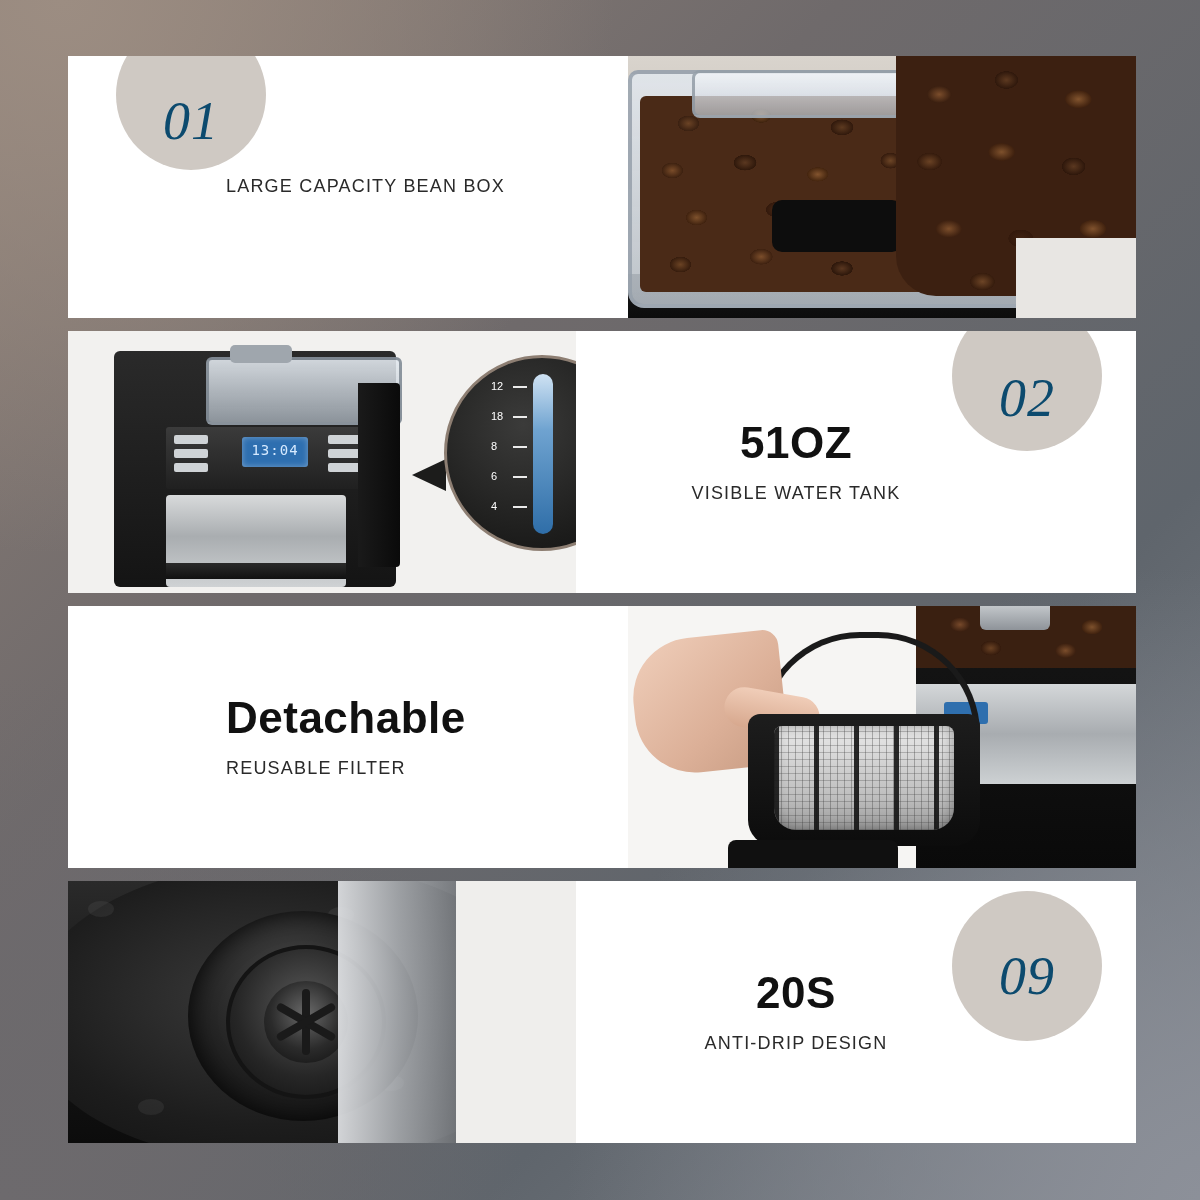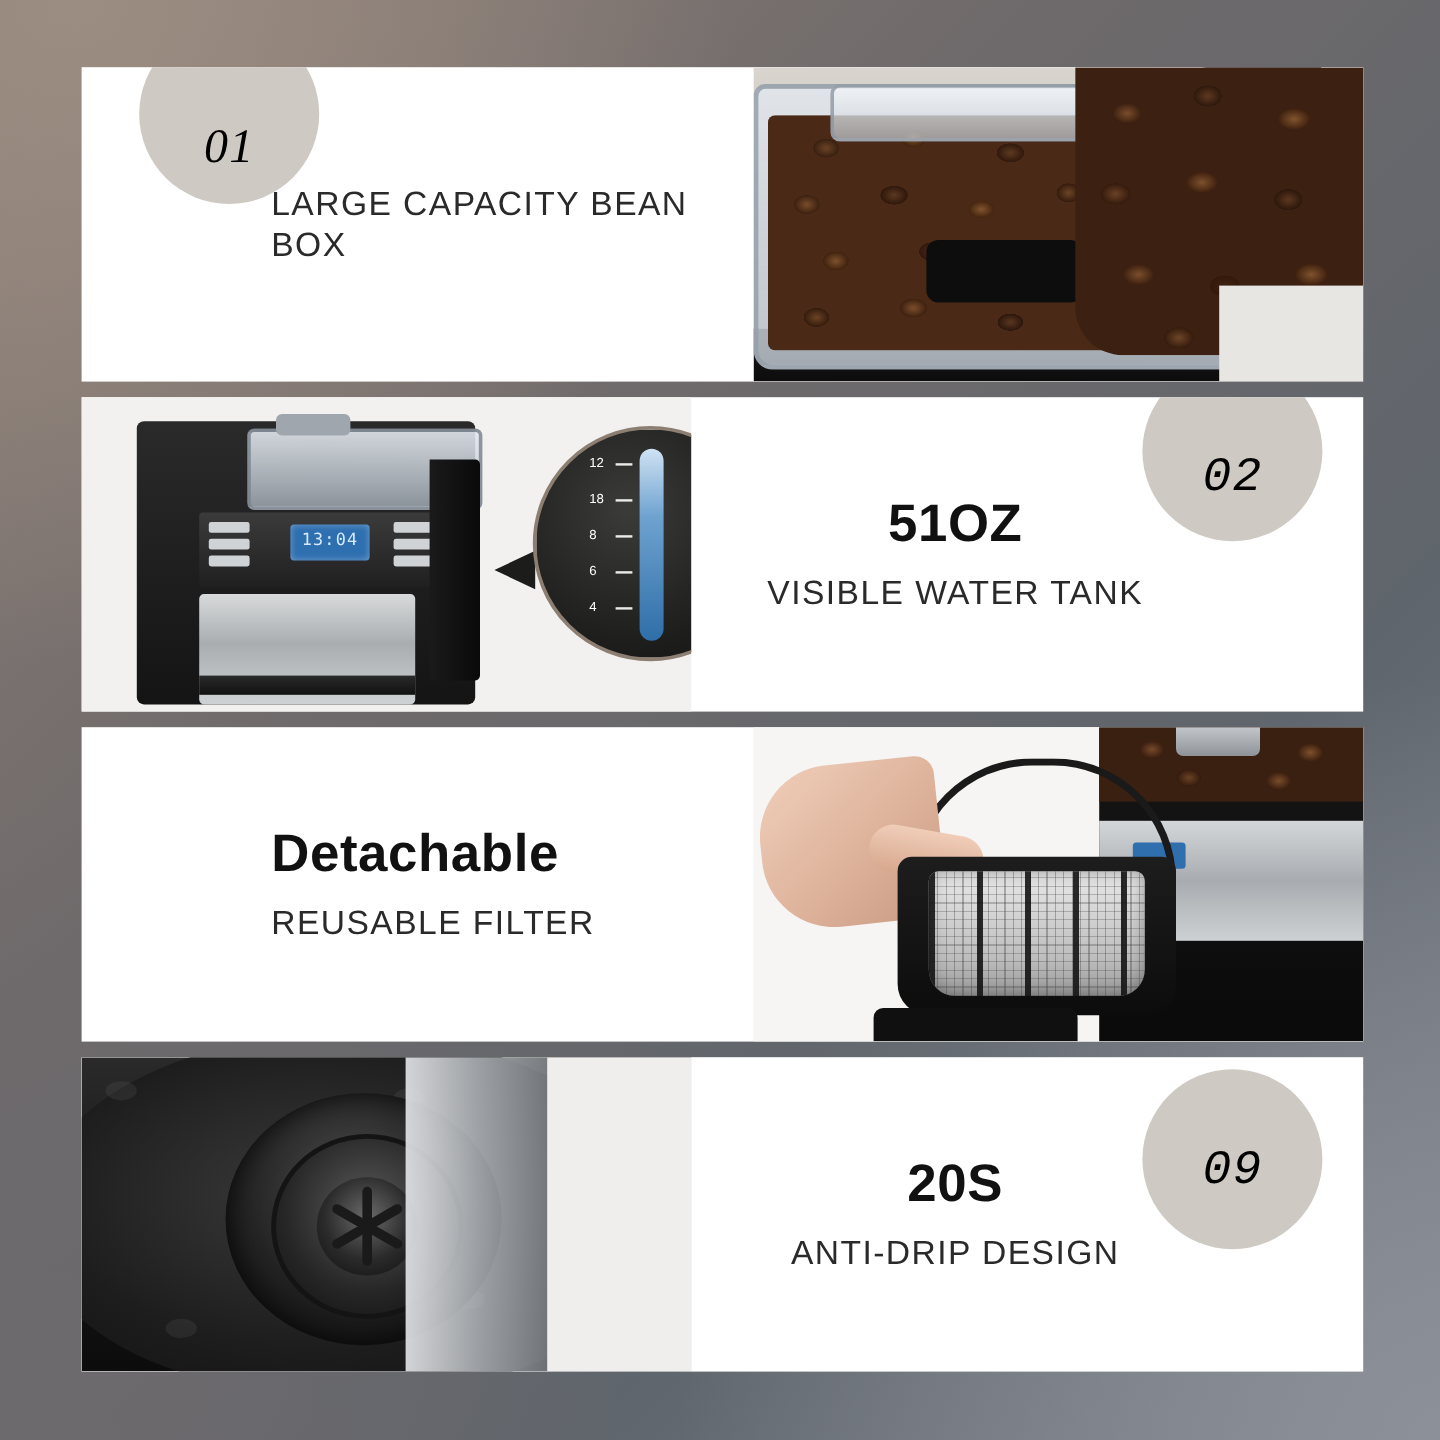--- a/index.html
+++ b/index.html
@@ -96,39 +96,39 @@
     justify-content: center;
     z-index: 2;
   }
   .badge.left { left: 48px; top: -36px; }
   .badge.left.low { left: 48px; top: -30px; }
   .badge.right { right: 34px; top: -30px; }
   .badge.right.low4 { right: 34px; top: 10px; }
   .badge-num {
     font-family: "Liberation Serif", serif;
     font-style: italic;
-    font-size: 40px;
-    color: #000000;
+    font-size: 54px;
+    color: #0c4a6e;
     letter-spacing: 1px;
     transform: translateY(26px);
     font-weight: 400;
   }
-  .badge.right .badge-num { transform: translateY(22px); font-family: Liberation Mono, monospace; }
+  .badge.right .badge-num { transform: translateY(22px); }
   .badge.right.low4 .badge-num { transform: translateY(10px); }
 
   .headline {
     font-size: 44px;
     font-weight: bold;
     color: #111111;
     letter-spacing: 0.5px;
     line-height: 1.1;
     margin-bottom: 16px;
   }
   .subline {
-    font-size: 28px;
+    font-size: 18px;
     color: #2a2a2a;
     letter-spacing: 1.2px;
     line-height: 1.2;
   }
   .panel.text-right .headline,
   .panel.text-right .subline { text-align: center; }
 
   
   .p1-photo {
     position: absolute;

